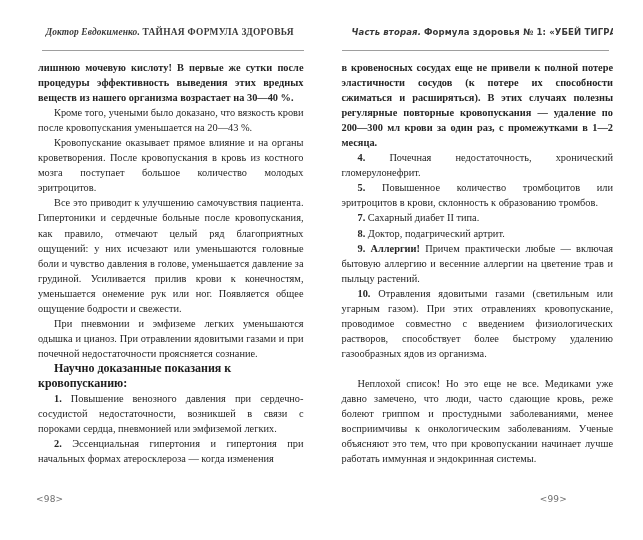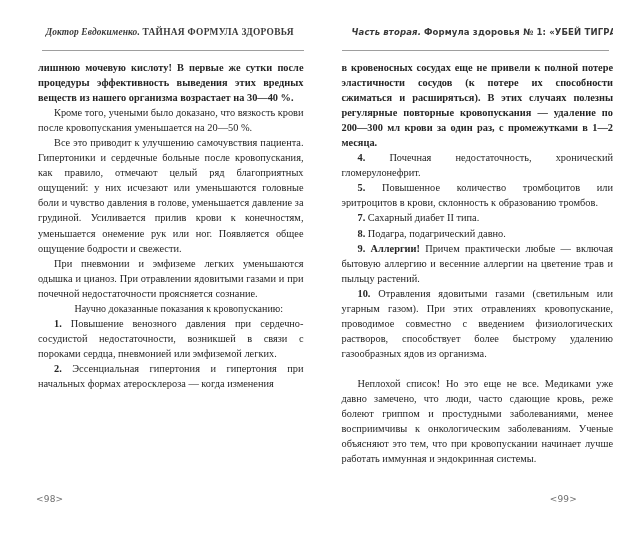--- a/index.html
+++ b/index.html
@@ -96,61 +96,62 @@
   }
   .body p {
     margin: 0;
     text-indent: 16px;
   }
   .body p.noindent { text-indent: 0; font-weight: bold; }
 
   .heading {
     margin: 0;
     margin-top: 15.05px;
-    font-size: 10px;
+    font-size: 12px;
     line-height: 15.05px;
-    font-weight: 400;
+    font-weight: 700;
     text-indent: 16px;
-    text-align: center;
+    text-align: left;
     color: #1d1d1d;
   }
 
   .num { font-weight: 700; }
   .bold-lead { font-weight: 700; }
 
   .gap { height: 15.05px; }
 
   
   .folio {
     position: absolute;
     bottom: 36px;
     font-family: "DejaVu Sans", "Liberation Sans", sans-serif;
     font-size: 9px;
     color: #6f6f6f;
     letter-spacing: 0.2px;
   }
   .folio-left  { left: 36px; }
-  .folio-right { right: 66px; }
+  .folio-right { right: 76px; }
 </style>
 </head>
 <body>
 
 <div class="spread">
 
   <div class="page page-left">
 
     <div class="runhead">
       <span class="runhead-text"><span class="runhead-author">Доктор Евдокименко.</span>
         <span class="runhead-title">ТАЙНАЯ ФОРМУЛА ЗДОРОВЬЯ</span></span>
     </div>
     <div class="rule"></div>
 
     <div class="body">
       <p class="noindent">лишнюю мочевую кислоту! В первые же сутки после процедуры эффективность выведения этих вредных веществ из нашего организма возрастает на 30—40 %.</p>
-      <p>Кроме того, учеными было доказано, что вязкость крови после кровопускания уменьшается на 20—50 %.</p>
+      <p>Кроме того, учеными было доказано, что вязкость крови после кровопускания уменьшается на 20—43 %.</p>
+      <p>Кровопускание оказывает прямое влияние и на органы кроветворения. После кровопускания в кровь из костного мозга поступает большое количество молодых эритроцитов.</p>
       <p>Все это приводит к улучшению самочувствия пациента. Гипертоники и сердечные больные после кровопускания, как правило, отмечают целый ряд благоприятных ощущений: у них исчезают или уменьшаются головные боли и чувство давления в голове, уменьшается давление за грудиной. Усиливается прилив крови к конечностям, уменьшается онемение рук или ног. Появляется общее ощущение бодрости и свежести.</p>
       <p>При пневмонии и эмфиземе легких уменьшаются одышка и цианоз. При отравлении ядовитыми газами и при почечной недостаточности проясняется сознание.</p>
 
       <p class="heading">Научно доказанные показания к кровопусканию:</p>
 
       <p><span class="num">1.</span> <span>Повышение венозного давления при сердечно-сосудистой недостаточности, возникшей в связи с пороками сердца, пневмонией или эмфиземой легких.</span></p>
       <p><span class="num">2.</span> <span>Эссенциальная гипертония и гипертония при начальных формах атеросклероза — когда изменения</span></p>
     </div>
 
     <div class="folio folio-left">&lt;98&gt;</div>
@@ -168,21 +169,21 @@
       <p class="noindent">в кровеносных сосудах еще не привели к полной потере эластичности сосудов (к потере их способности сжиматься и расширяться). В этих случаях полезны регулярные повторные кровопускания — удаление по 200—300 мл крови за один раз, с промежутками в 1—2 месяца.</p>
 
 
       <p><span class="num">4.</span> <span>Почечная недостаточность, хронический гломерулонефрит.</span></p>
 
       <p><span class="num">5.</span> <span>Повышенное количество тромбоцитов или эритроцитов в крови, склонность к образованию тромбов.</span></p>
 
 
       <p><span class="num">7.</span> <span>Сахарный диабет II типа.</span></p>
 
-      <p><span class="num">8.</span> <span>Подагра, подагрический давно.</span></p>
+      <p><span class="num">8.</span> <span>Доктор, подагрический артрит.</span></p>
 
       <p><span class="num">9.</span> <span class="bold-lead">Аллергии!</span><span> Причем практически любые — включая бытовую аллергию и весенние аллергии на цветение трав и пыльцу растений.</span></p>
 
       <p><span class="num">10.</span> <span>Отравления ядовитыми газами (светильным или угарным газом). При этих отравлениях кровопускание, проводимое совместно с введением физиологических растворов, способствует более быстрому удалению газообразных ядов из организма.</span></p>
 
       <div class="gap"></div>
 
       <p>Неплохой список! Но это еще не все. Медиками уже давно замечено, что люди, часто сдающие кровь, реже болеют гриппом и простудными заболеваниями, менее восприимчивы к онкологическим заболеваниям. Ученые объясняют это тем, что при кровопускании начинает лучше работать иммунная и эндокринная системы.</p>
     </div>
 

